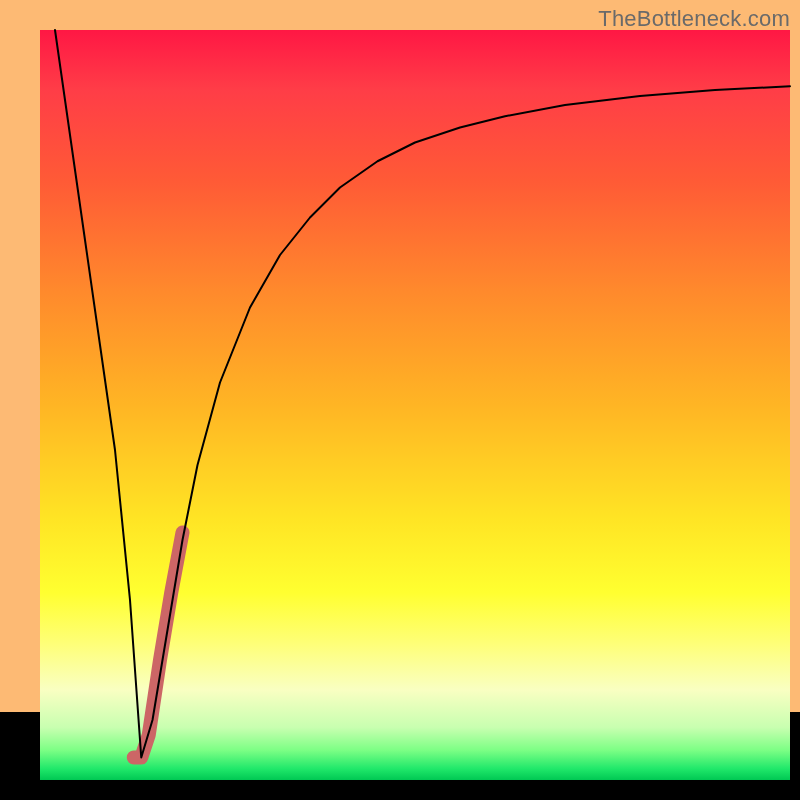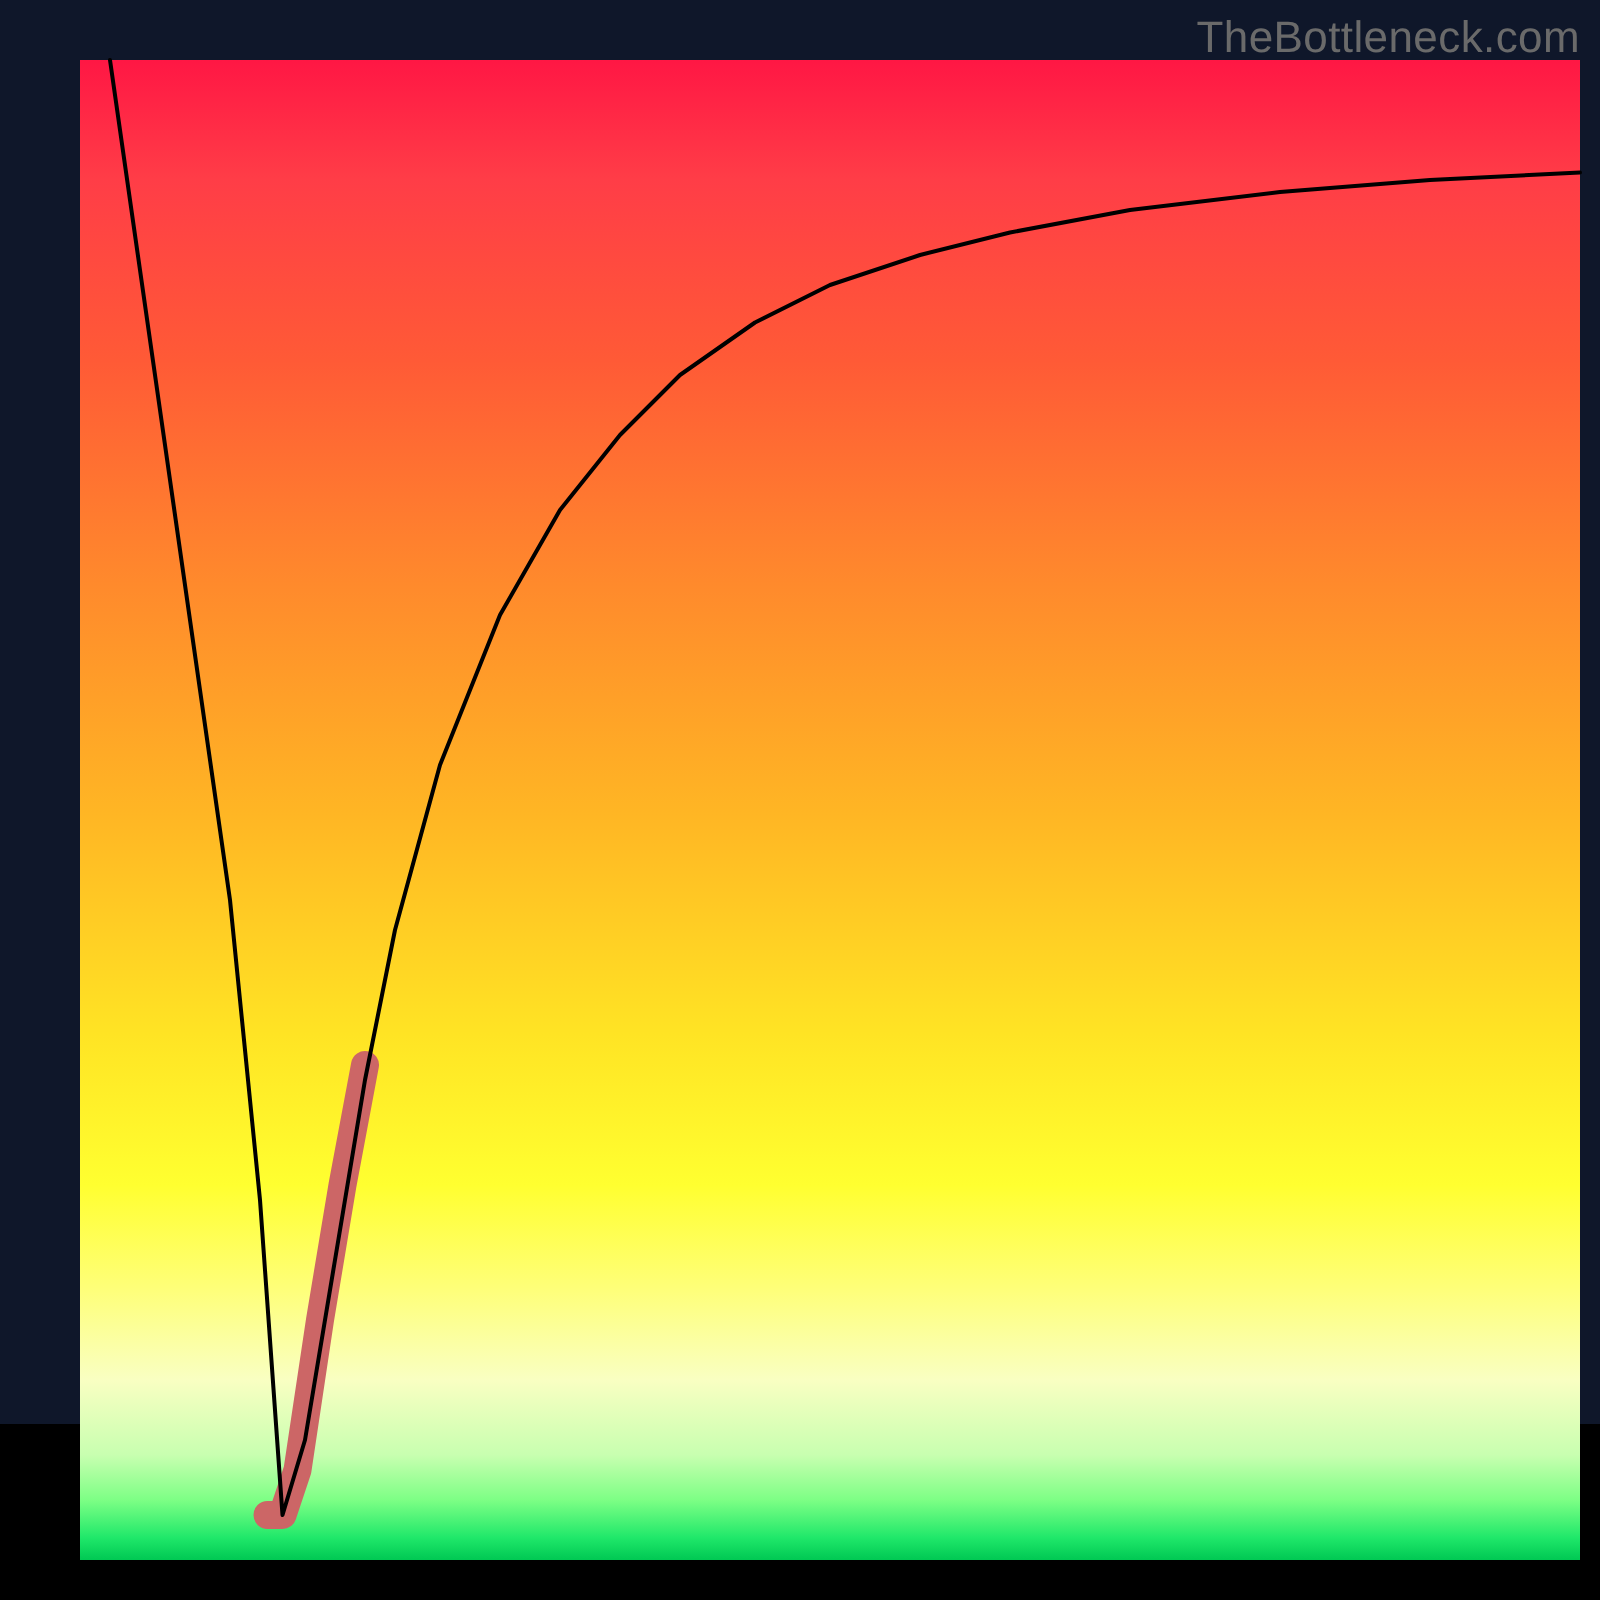--- a/index.html
+++ b/index.html
@@ -8,21 +8,21 @@
     width: 800px;
     height: 800px;
     overflow: hidden;
     background: #000;
     font-family: Arial, Helvetica, sans-serif;
   }
   .frame {
     position: relative;
     width: 800px;
     height: 712px;
-    background: #0f172a;
+    background: #fdba74;
   }
   .plot-area {
     position: absolute;
     left: 40px;
     top: 30px;
     width: 750px;
     height: 750px;
     background: linear-gradient(
       to bottom,
       #ff1744 0%,

